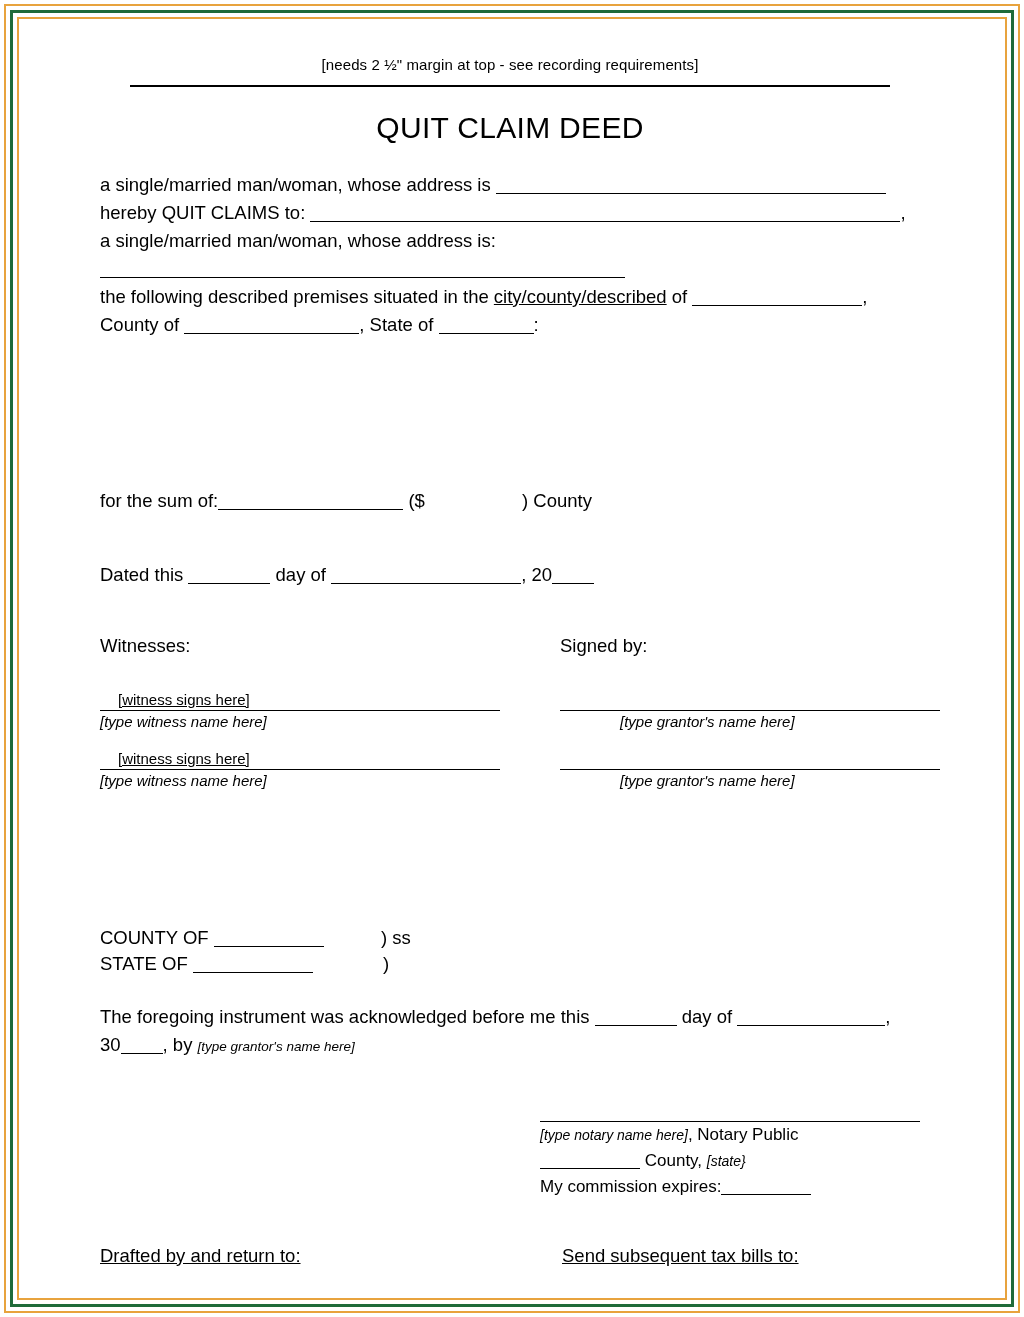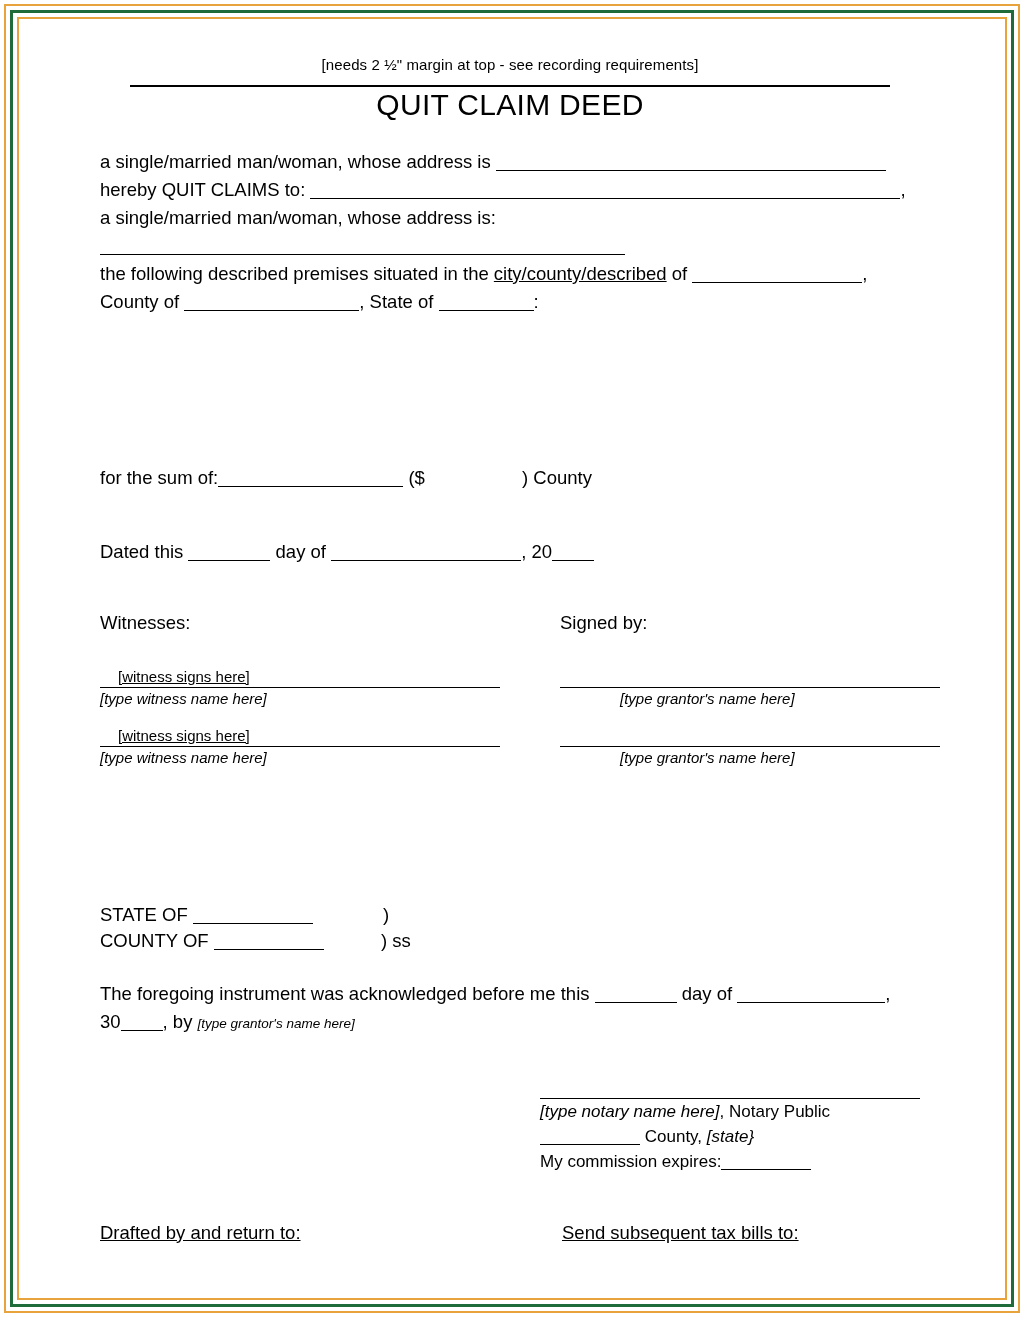--- a/index.html
+++ b/index.html
@@ -57,21 +57,21 @@
     margin-bottom: 12px;
   }
   .rule {
     border-top: 2px solid #000;
     margin: 6px 30px 0 30px;
   }
   h1.title {
     text-align: center;
     font-size: 30px;
     font-weight: normal;
-    margin: 1px 0 26px 0;
+    margin: 24px 0 26px 0;
     letter-spacing: 0.3px;
   }
   .body-line {
     font-size: 18.5px;
     line-height: 28px;
     white-space: nowrap;
   }
   .blank {
     display: inline-block;
     border-bottom: 1.5px solid #000;
@@ -133,21 +133,21 @@
     width: 380px;
   }
   .notary .nline {
     border-bottom: 1.5px solid #000;
     height: 16px;
   }
   .notary .nrow {
     font-size: 17px;
     line-height: 25px;
   }
-  .notary .nrow i { font-size: 17px; margin-top: 16px; }
+  .notary .nrow i { font-size: 14px; margin-top: 16px; }
 
   .footer-row { position: relative; font-size: 18.5px; }
   .footer-row .fl { position: absolute; left: 0; text-decoration: underline; }
   .footer-row .fr { position: absolute; left: 462px; text-decoration: underline; }
 </style>
 </head>
 <body>
 
 <div class="page">
   <div class="border-outer"></div>
@@ -238,28 +238,28 @@
             <div class="sig-line blankline"></div>
             <div class="sig-caption indent">[type grantor's name here]</div>
           </div>
         </div>
       </div>
 
       <div style="height:110px"></div>
 
       <div class="state-block">
         <div>
+          <span>COUNTY OF</span>
+          <span class="blank" style="width:110px"></span>
+          <span style="display:inline-block;width:52px"></span><span>) ss</span>
+        </div>
+        <div>
           <span>STATE OF</span>
           <span class="blank" style="width:120px"></span>
           <span style="display:inline-block;width:65px"></span><span>)</span>
-        </div>
-        <div>
-          <span>COUNTY OF</span>
-          <span class="blank" style="width:110px"></span>
-          <span style="display:inline-block;width:52px"></span><span>) ss</span>
         </div>
       </div>
 
       <div style="height:26px"></div>
 
       <div class="ack">
         <span>The foregoing instrument was acknowledged before me this</span>
         <span class="blank" style="width:82px"></span>
         <span>day of</span>
         <span class="blank" style="width:148px"></span><span>,</span>

